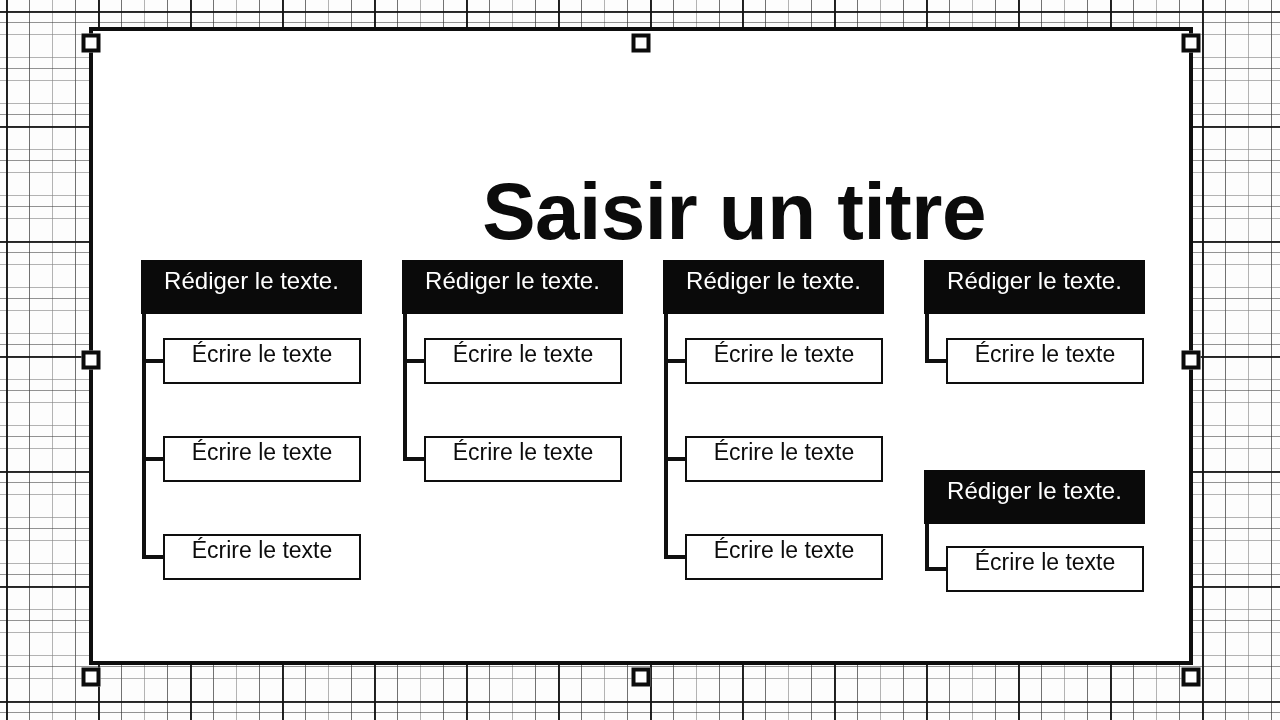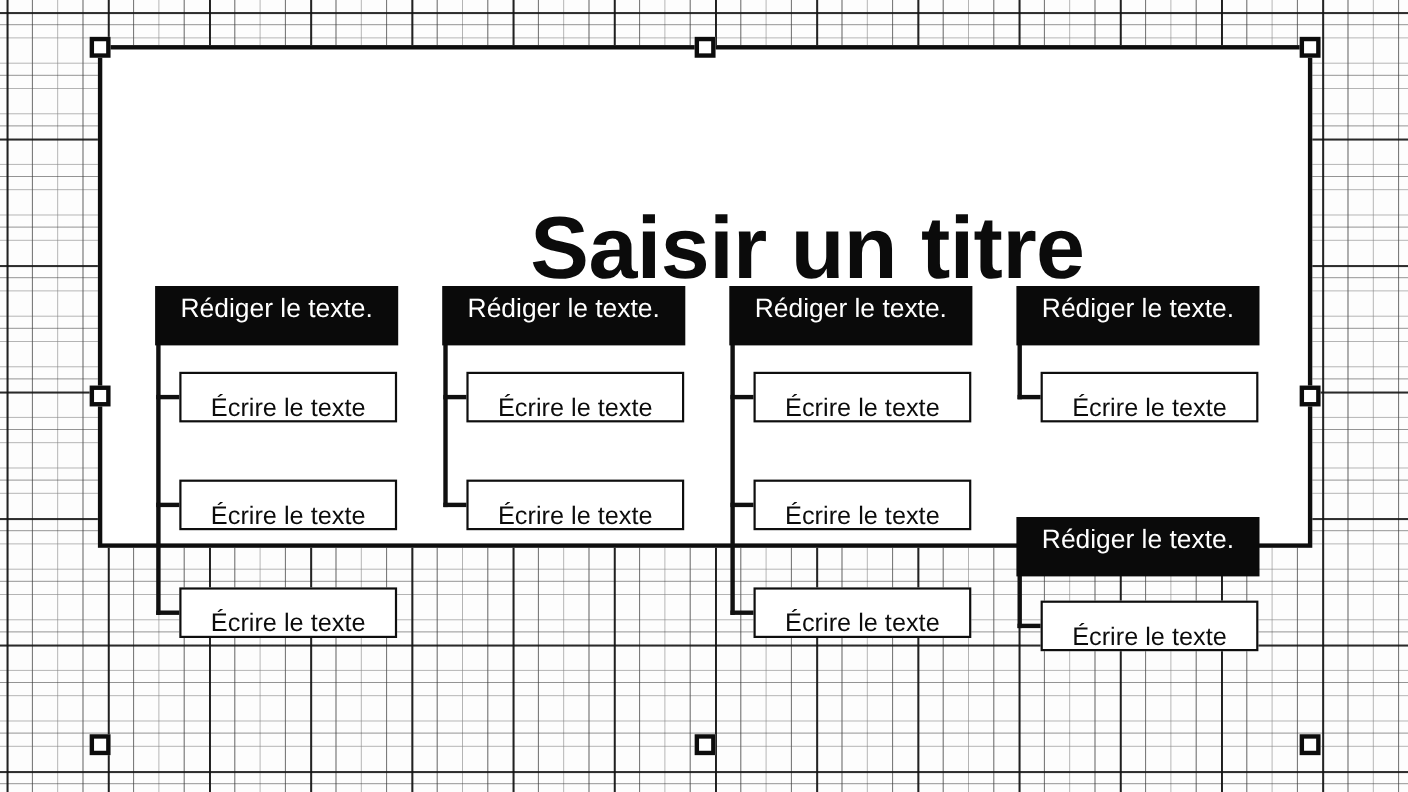--- a/index.html
+++ b/index.html
@@ -21,21 +21,21 @@
     background-size:
       92px 100%, 100% 115px,
       46px 100%, 100% 46px,
       23px 100%, 100% 23px;
     background-position:
       6px 0, 0 11px,
       29px 0, 0 22px,
       6px 0, 0 11px;
   }
   .slide{
-    position:absolute;left:89px;top:41px;width:1104px;height:457px;
+    position:absolute;left:89px;top:27px;width:1104px;height:638px;
     box-sizing:border-box;border:4px solid #0e0e0e;background:#ffffff;
   }
   .handle{
     position:absolute;width:19px;height:19px;box-sizing:border-box;
     border:4.5px solid #0c0c0c;background:#ffffff;
     transform:translate(-50%,-50%);z-index:5;
   }
   .title{
     position:absolute;left:93px;top:141px;width:1096px;
     margin:0;text-align:center;
@@ -47,21 +47,21 @@
     background:#0a0a0a;color:#ffffff;
     font-size:24px;font-weight:400;line-height:24px;
     display:flex;justify-content:center;align-items:flex-start;
     padding-top:9px;white-space:nowrap;z-index:2;
   }
   .box{
     position:absolute;width:198px;height:46px;box-sizing:border-box;
     background:#ffffff;border:2.5px solid #0e0e0e;color:#0c0c0c;
     font-size:23px;line-height:23px;
     display:flex;justify-content:center;align-items:flex-start;
-    padding-top:19px;white-space:nowrap;z-index:2;
+    padding-top:3px;white-space:nowrap;z-index:2;
   }
   .conn{position:absolute;background:#101010;z-index:1;}
 </style>
 </head>
 <body>
 
 <div class="stage">
   <div class="slide">
     <h1 class="title">Saisir un titre</h1>
   </div>

